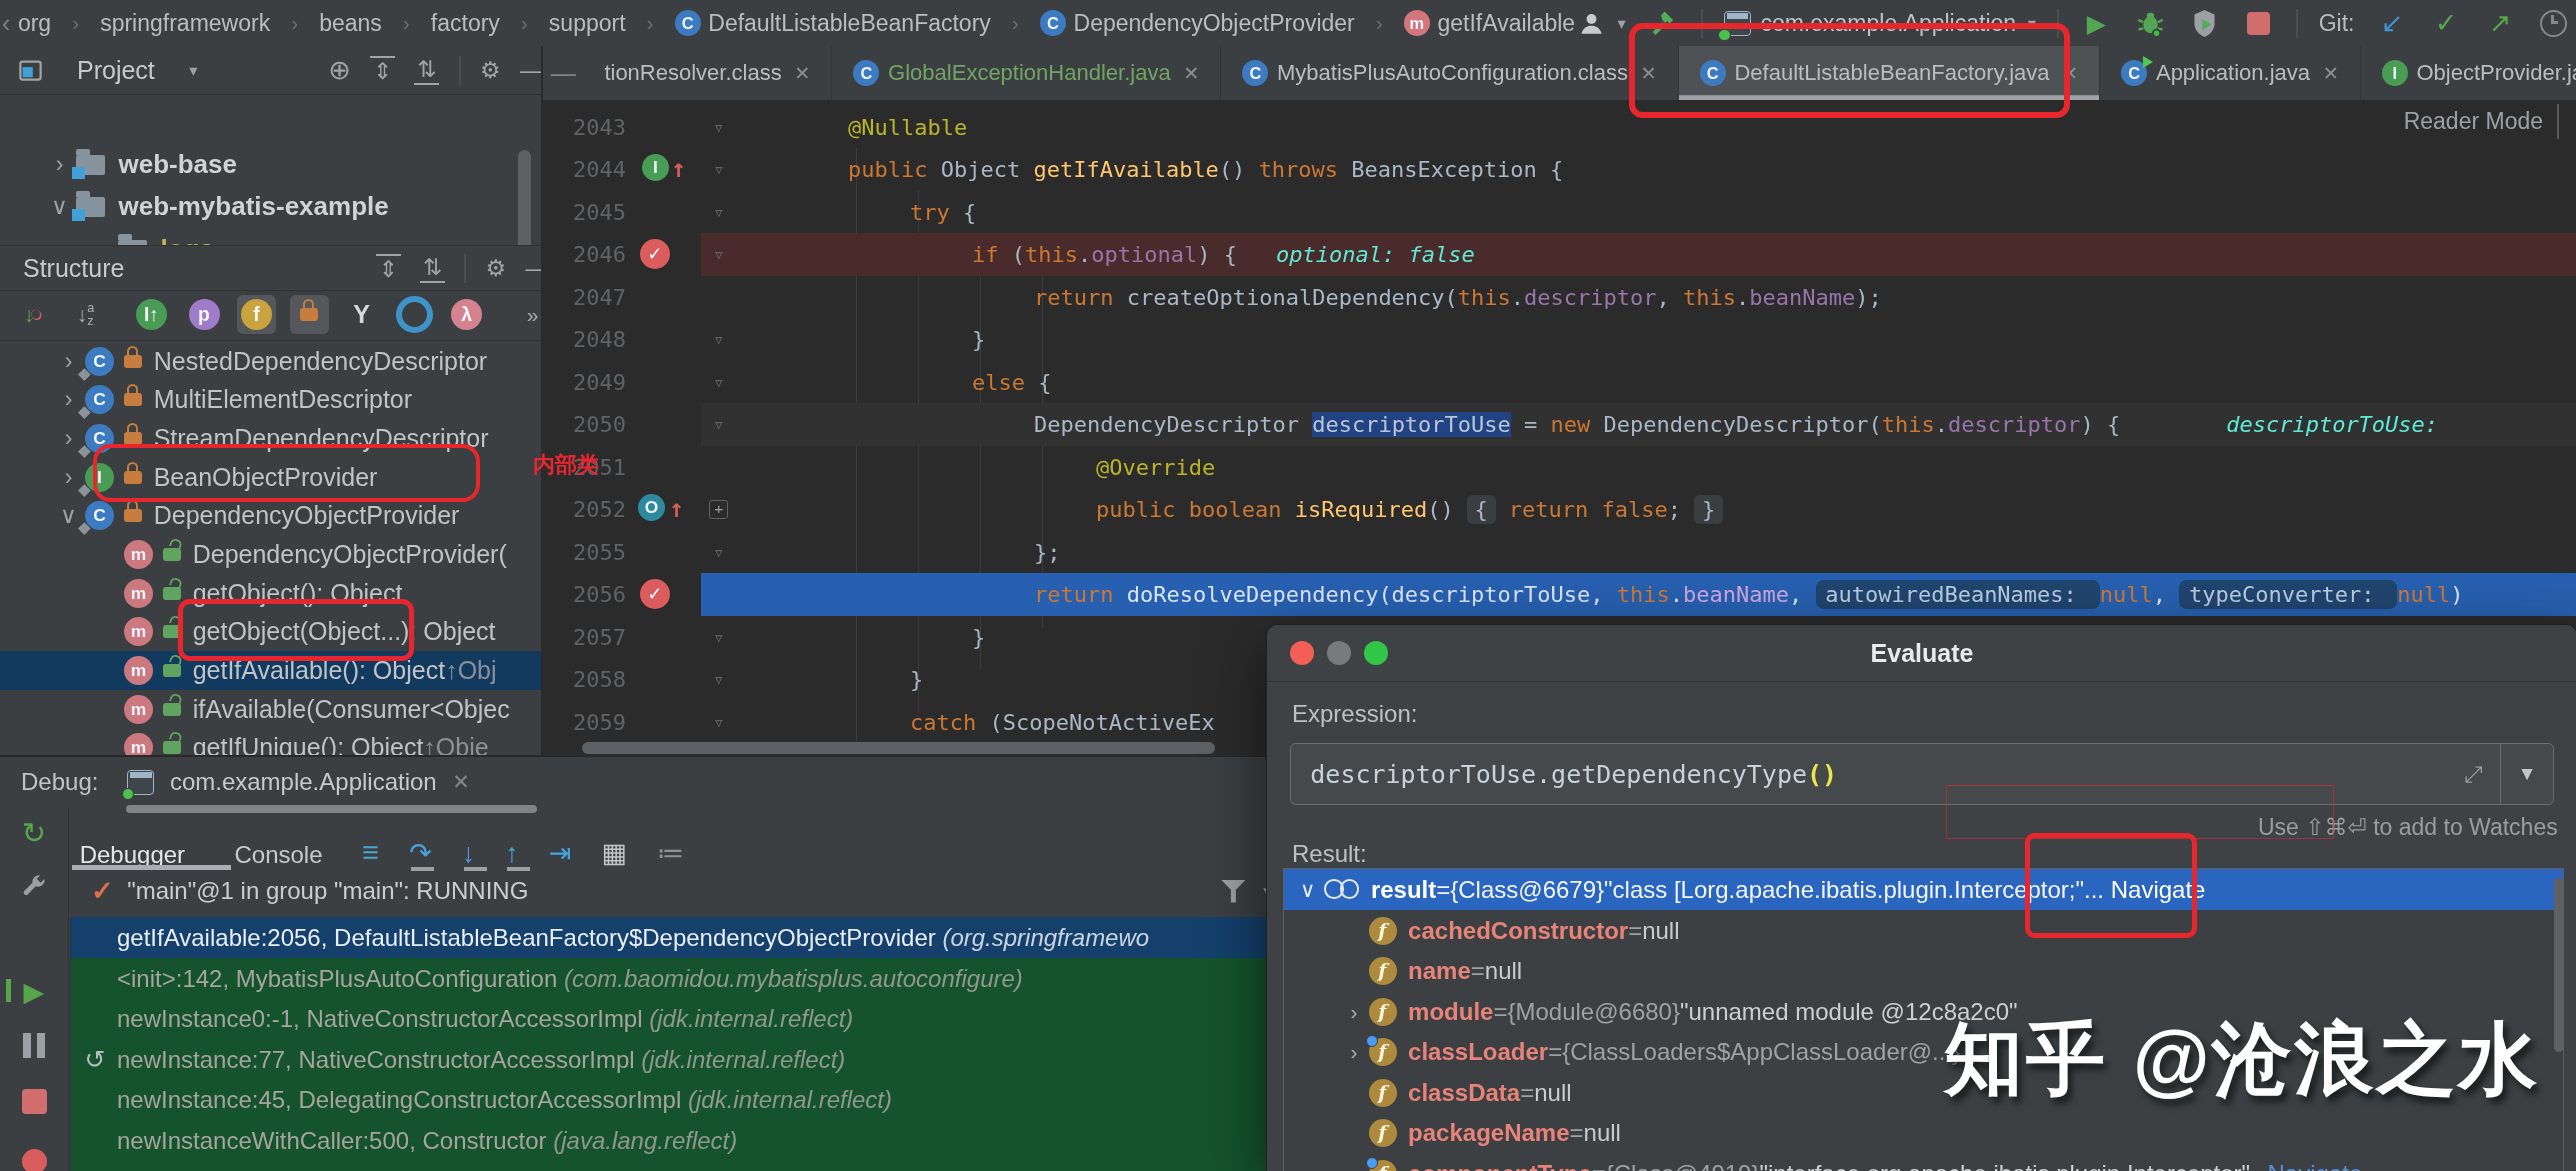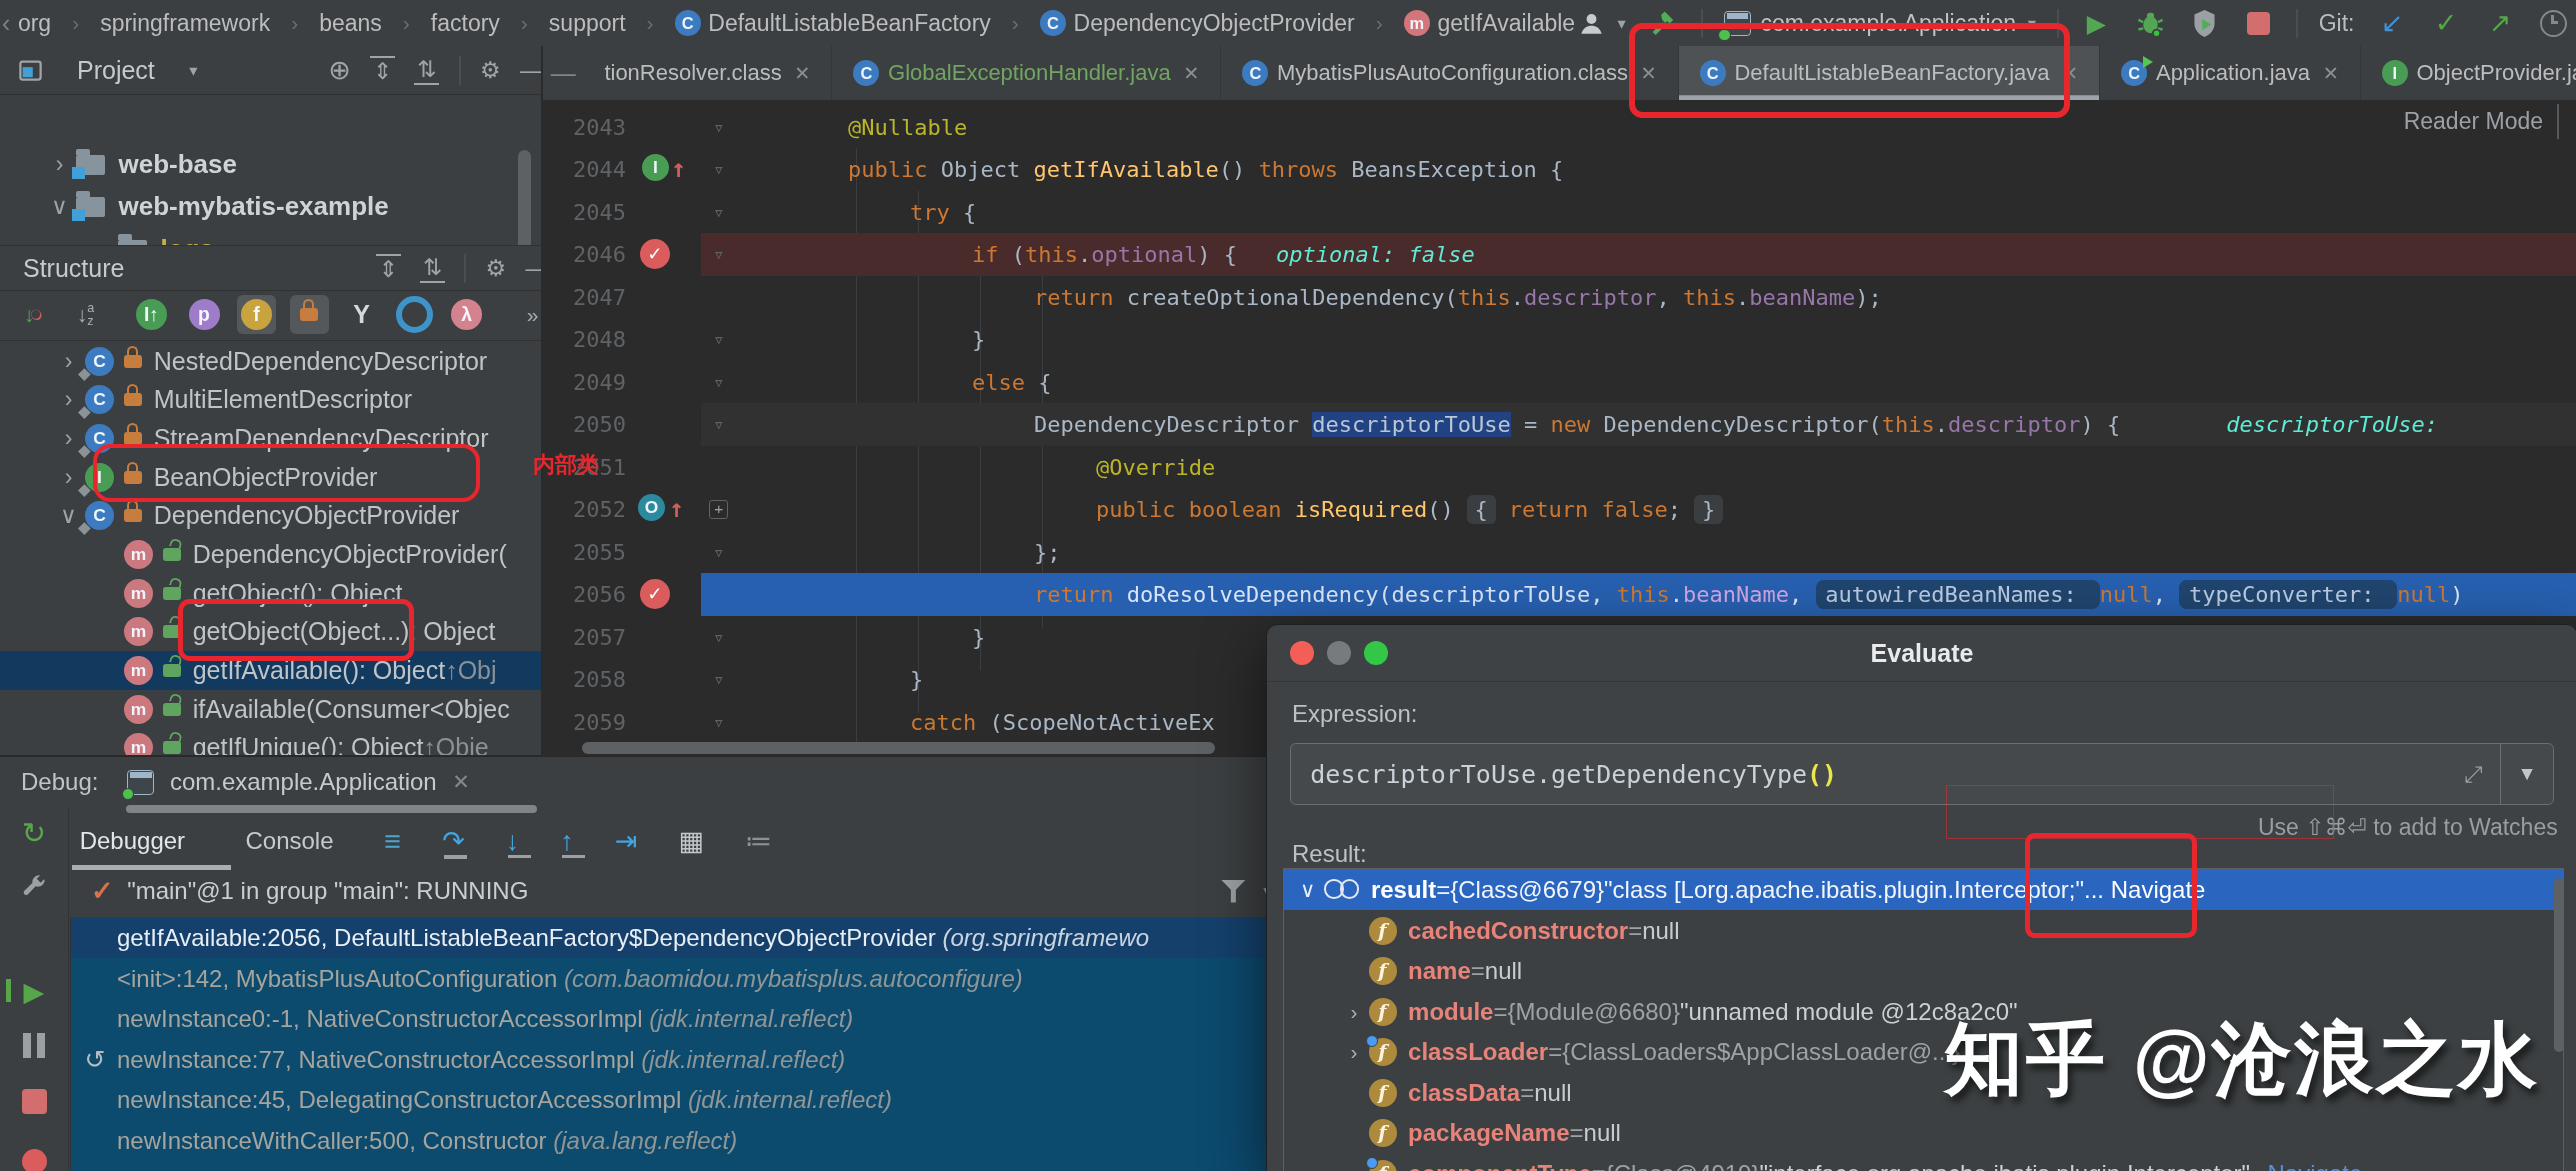--- a/index.html
+++ b/index.html
@@ -113,34 +113,34 @@
   .fold{position:absolute;left:170px;top:0;color:#5f6367;font-size:19.3px;line-height:43px;}
   .foldplus{position:absolute;left:166px;top:11.6px;width:17.4px;height:17.4px;border:1.9px solid #5f6367;color:#9da2a5;
             font-size:15.5px;line-height:15.5px;text-align:center;border-radius:2.9px;font-family:"Liberation Sans",sans-serif;}
   .iguide{position:absolute;width:1px;background:#3b3d3e;}
   #reader-mode{position:absolute;right:33px;top:7.7px;color:#9ca1a8;font-family:"Liberation Sans",sans-serif;font-size:23px;}
   #reader-sep{position:absolute;right:17.4px;top:3.9px;width:1.9px;height:35px;background:#55595c;}
   
   #debug{left:0;top:756px;width:2576px;height:415px;background:#3c3f41;border-top:1.9px solid #262829;font-size:24px;}
   #dbg-head{position:absolute;left:0;top:0;width:100%;height:50px;display:flex;align-items:center;gap:15.5px;padding-left:21px;}
   #dbg-pill{position:absolute;left:126px;top:48px;width:411px;height:7.7px;border-radius:3.9px;background:#7f8487;}
-  #dbg-tabs{position:absolute;left:70px;top:56px;width:1227px;height:56px;display:flex;align-items:center;gap:41px;}
+  #dbg-tabs{position:absolute;left:70px;top:56px;width:1227px;height:56px;display:flex;align-items:flex-end;gap:30px;}
   .dtab{color:#c6cacd;padding:0 9.7px;}
   .dtab.on{color:#e3e7ea;}
   #dbg-underline{position:absolute;left:72px;top:108px;width:159px;height:4.8px;background:#a8aeb3;}
   .stepico{font-size:27px;color:#45a3dd;position:relative;}
   .stepico .bar{position:absolute;left:1.9px;bottom:-1.9px;width:23px;height:3.9px;background:#9aa0a3;}
   #thread-row{position:absolute;left:70px;top:112px;width:1227px;height:44px;display:flex;align-items:center;gap:13.5px;
               color:#c9ced3;padding-left:21px;box-sizing:border-box;}
   .checkmark{color:#d9714c;font-size:27px;font-weight:700;}
   .funnel{width:25px;height:23px;background:#9aa0a3;clip-path:polygon(0 0,100% 0,60% 45%,60% 100%,40% 100%,40% 45%);}
   #frames{position:absolute;left:70px;top:160px;width:1229px;height:255px;border-left:1px solid #313437;}
   .frame{position:absolute;left:0;width:1229px;height:41px;line-height:41px;white-space:nowrap;overflow:hidden;
          padding-left:46px;box-sizing:border-box;color:#a6a49c;}
-  .frame.lib{background:#0c4a6e;}
+  .frame.lib{background:#14532d;}
   .frame.sel{background:#14406b;color:#e8eef5;}
   .frame .pkg{font-style:italic;opacity:.85;}
   .frame .reset{position:absolute;left:13.5px;color:#b6bbbe;font-size:25px;}
   #dbgstrip{position:absolute;left:0;top:50px;width:68px;height:365px;border-right:1px solid #313437;}
   .strip-ico{position:absolute;left:15.5px;width:37px;height:37px;display:flex;align-items:center;justify-content:center;
              font-size:29px;}
   .pausebars::before,.pausebars::after{content:"";width:7.7px;height:25px;background:#9aa0a3;display:inline-block;margin:0 2.9px;}
   .stopq{width:25px;height:25px;background:#d36e6e;border-radius:3.9px;}
   .bpcirc{width:25px;height:25px;background:#db5c5c;border-radius:50%;}
   .resume{position:relative;color:#57a64a;font-size:27px;}

